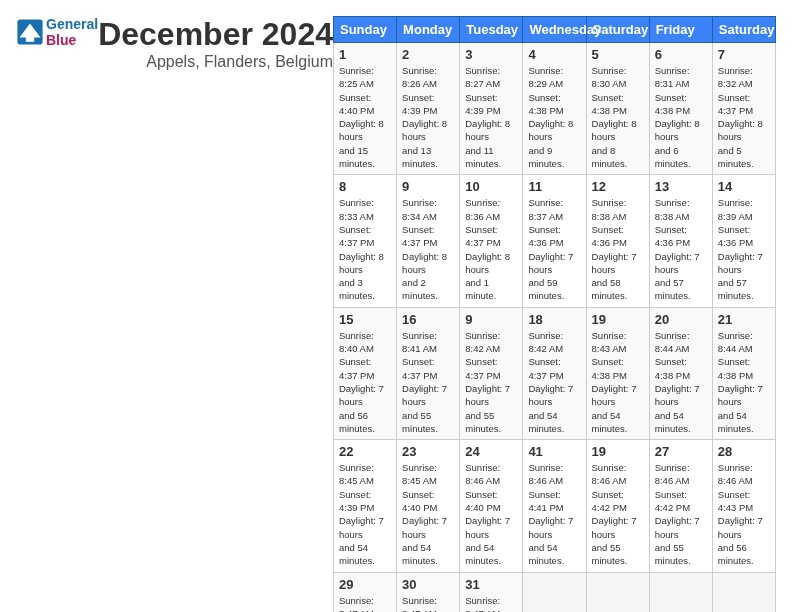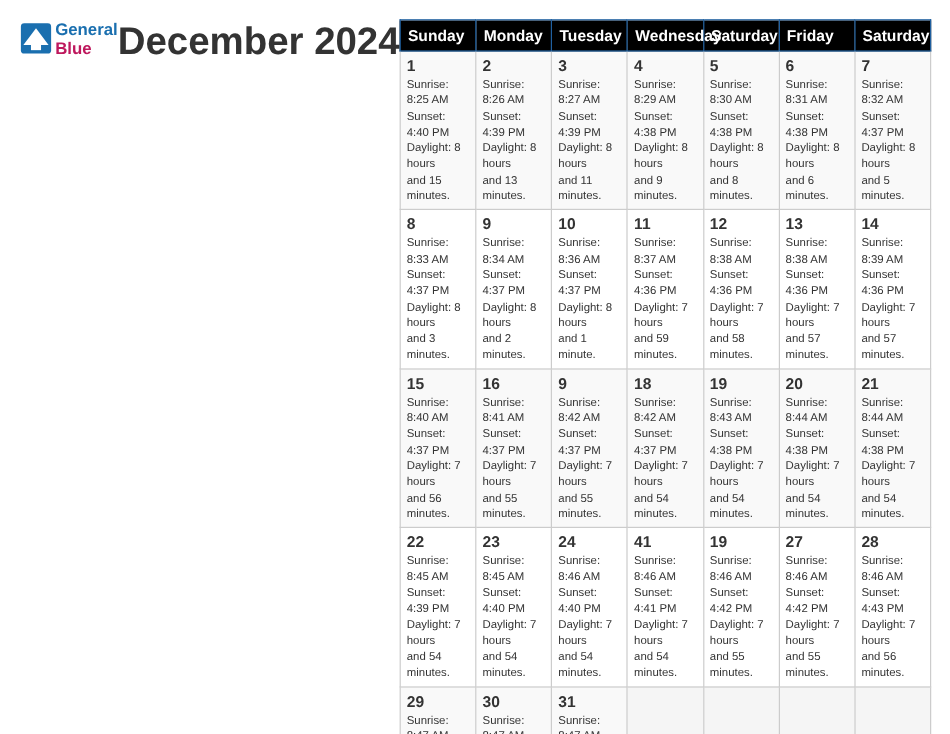--- a/index.html
+++ b/index.html
@@ -45,21 +45,21 @@
       color: #555;
     }
     .calendar {
       flex: 1;
       border: 1px solid #ccc;
       border-collapse: collapse;
       width: 100%;
       table-layout: fixed;
     }
     .calendar th {
-      background-color: #000000;
+      background-color: #3b82f6;
       color: white;
       text-align: left;
       padding: 5px 6px;
       font-size: 13px;
       font-weight: bold;
       border: 1px solid #2060a0;
     }
     .calendar td {
       vertical-align: top;
       padding: 4px 5px;
@@ -102,20 +102,21 @@
         <polygon points="20,8 35,28 5,28" fill="white"></polygon>
         <rect x="14" y="24" width="12" height="10" fill="white"></rect>
       </svg>
       <div>
         <div style="font-size:14px;font-weight:bold;color:#1a6faf;">General</div>
         <div style="font-size:14px;font-weight:bold;color:#be185d;">Blue</div>
       </div>
     </div>
     <div class="title-section">
       <div class="main-title">December 2024</div>
+      <div class="subtitle">Appels, Flanders, Belgium</div>
     </div>
   </div>
 
   <table class="calendar">
     <thead>
       <tr>
         <th>Sunday</th>
         <th>Monday</th>
         <th>Tuesday</th>
         <th>Wednesday</th>

